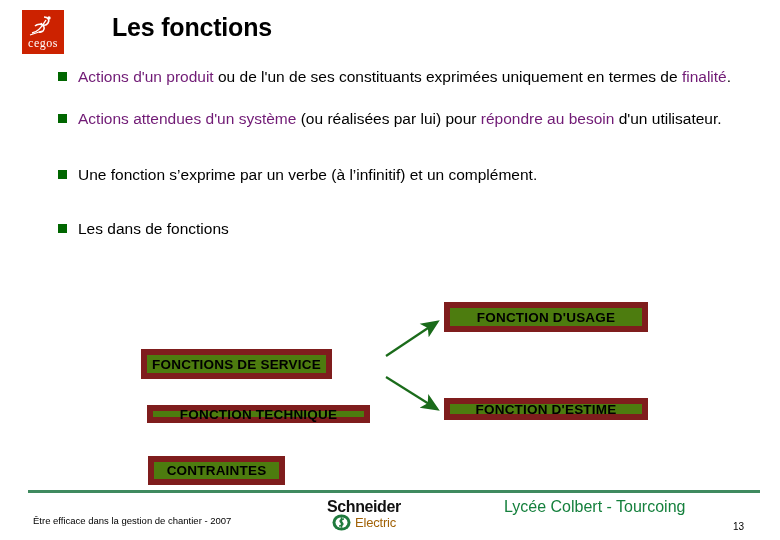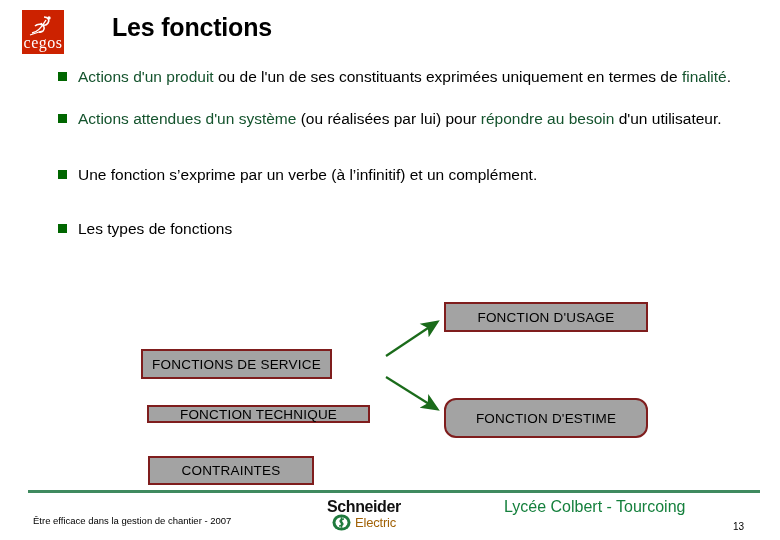--- a/index.html
+++ b/index.html
@@ -37,21 +37,21 @@
     width: 42px;
     height: 26px;
   }
   .cegos-word {
     position: absolute;
     left: 0;
     top: 26px;
     width: 42px;
     text-align: center;
     font-family: "Liberation Serif", serif;
-    font-size: 16px;
+    font-size: 12px;
     letter-spacing: 0.5px;
     color: #ffffff;
     line-height: 14px;
   }
   .slide-title {
     position: absolute;
     left: 112px;
     top: 13px;
     font-size: 25px;
     font-weight: bold;
@@ -79,51 +79,51 @@
     left: 2px;
     top: 6px;
     width: 9px;
     height: 9px;
     background: #006600;
   }
   .b1 { top: 0px; }
   .b2 { margin-top: 20px; }
   .b3 { margin-top: 34px; }
   .b4 { margin-top: 32px; }
-  .hl { color: #14532d; }
+  .hl { color: #701a75; }
 
   
   .diagram {
     position: absolute;
     left: 0;
     top: 0;
     width: 780px;
     height: 540px;
     pointer-events: none;
   }
   .node {
     position: absolute;
-    border: 2px solid #7f1d1d;
-    background: #a3a3a3;
+    border: 6px solid #7f1d1d;
+    background: #4d7c0f;
     font-size: 13.5px;
-    font-weight: normal;
+    font-weight: bold;
     letter-spacing: 0.2px;
     color: #000000;
     display: flex;
     align-items: center;
     justify-content: center;
     white-space: nowrap;
     box-sizing: border-box;
     pointer-events: auto;
   }
   #node-usage     { left: 444px; top: 302px; width: 204px; height: 30px; }
   #node-service   { left: 141px; top: 349px; width: 191px; height: 30px; }
   #node-technique { left: 147px; top: 405px; width: 223px; height: 18px; }
-  #node-estime    { left: 444px; top: 398px; width: 204px; height: 40px; border-radius: 12px; }
-  #node-contrainte{ left: 148px; top: 456px; width: 166px; height: 29px; }
+  #node-estime    { left: 444px; top: 398px; width: 204px; height: 22px; }
+  #node-contrainte{ left: 148px; top: 456px; width: 137px; height: 29px; }
 
   
   .footer-rule {
     position: absolute;
     left: 28px;
     top: 490px;
     width: 732px;
     height: 3px;
     background: #3f8a5f;
   }
@@ -214,21 +214,21 @@
       <span class="hl">Actions attendues d'un système</span><span> (ou réalisées par lui) pour </span><span class="hl">répondre au besoin</span><span> d'un utilisateur.</span>
     </div>
 
     <div class="bullet-row b3">
       <span class="bullet-mark"></span>
       <span>Une fonction s’exprime par un verbe (à l’infinitif) et un complément.</span>
     </div>
 
     <div class="bullet-row b4">
       <span class="bullet-mark"></span>
-      <span>Les types de fonctions</span>
+      <span>Les dans de fonctions</span>
     </div>
 
   </div>
 
   <svg class="diagram" viewBox="0 0 780 540">
     <defs>
       <marker id="ah" markerWidth="9" markerHeight="9" refX="7" refY="4.5" orient="auto">
         <path d="M0,0.8 L8.5,4.5 L0,8.2 L2,4.5 Z" fill="#1a6b1a"></path>
       </marker>
     </defs>

